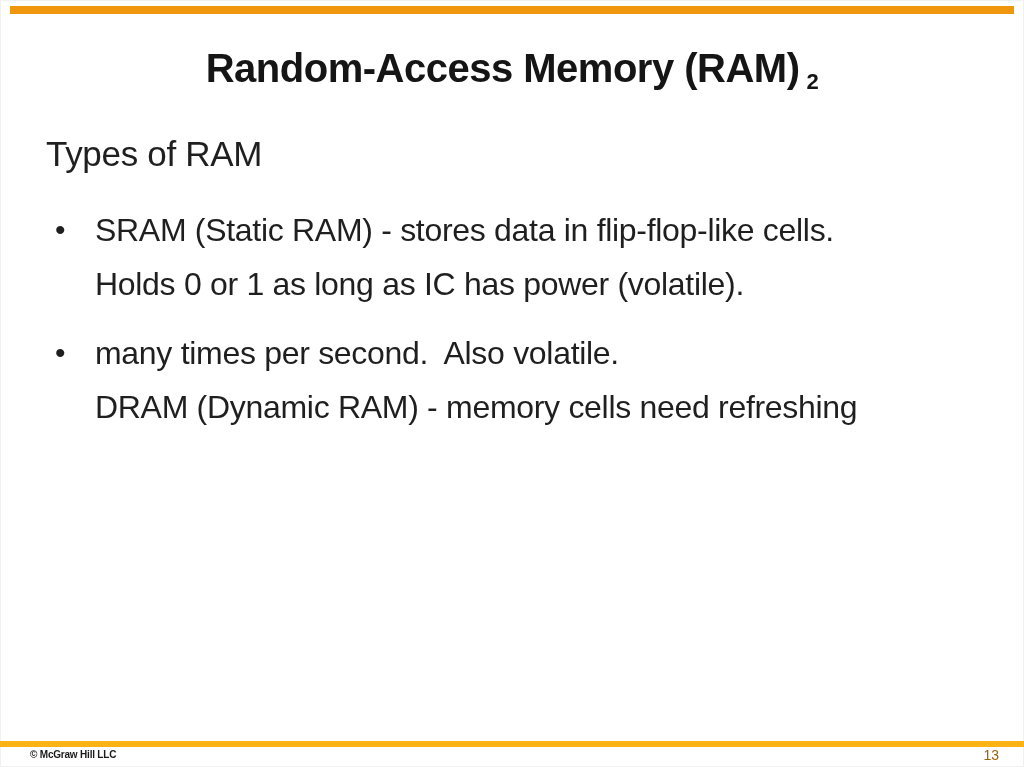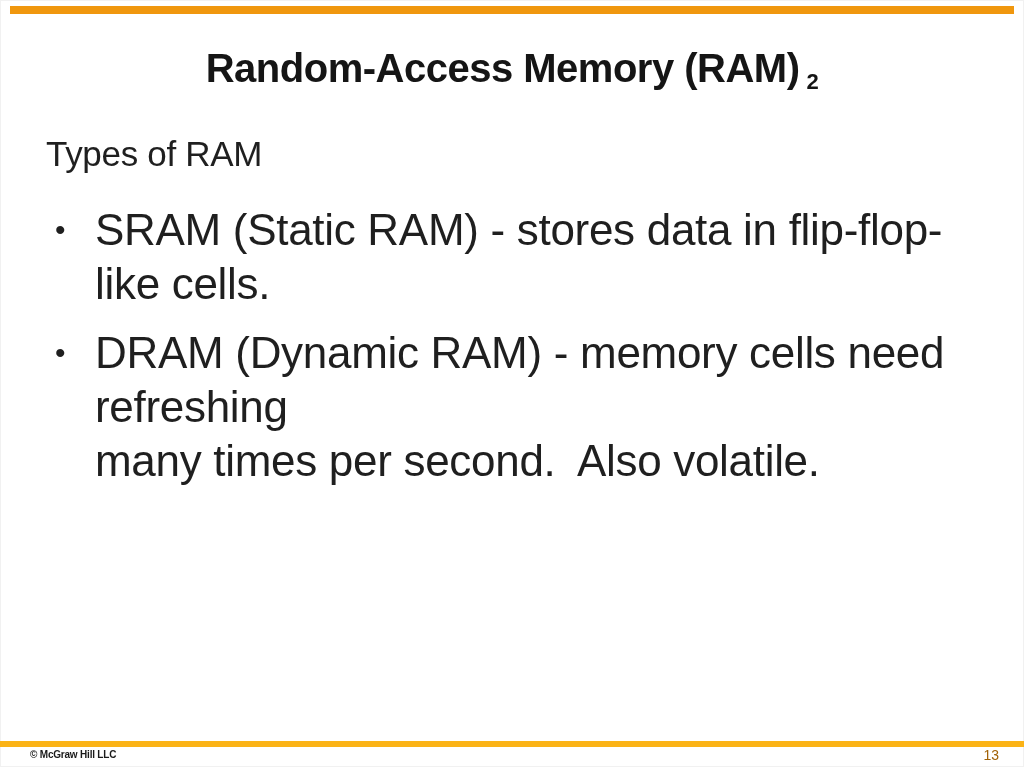--- a/index.html
+++ b/index.html
@@ -66,21 +66,21 @@
   }
   .bullet-marker {
     width: 40px;
     flex: 0 0 40px;
     font-size: 30px;
     line-height: 54px;
     color: #1f1f1f;
   }
   .bullet-text {
     flex: 1 1 auto;
-    font-size: 44px;
+    font-size: 32px;
     line-height: 54px;
     letter-spacing: -0.3px;
   }
   .bullet-line {
     white-space: pre-wrap;
   }
   .divider-bar {
     position: absolute;
     left: 0;
     right: 0;
@@ -116,28 +116,29 @@
   </div>
 
   <div class="heading">Types of RAM</div>
 
   <div class="bullets">
 
     <div class="bullet">
       <div class="bullet-marker">•</div>
       <div class="bullet-text">
         <div class="bullet-line">SRAM (Static RAM) - stores data in flip-flop-like cells.</div>
+        <div class="bullet-line">Holds 0 or 1 as long as IC has power (volatile).</div>
       </div>
     </div>
 
     <div class="bullet">
       <div class="bullet-marker">•</div>
       <div class="bullet-text">
+        <div class="bullet-line">many times per second.  Also volatile.</div>
         <div class="bullet-line">DRAM (Dynamic RAM) - memory cells need refreshing</div>
-        <div class="bullet-line">many times per second.  Also volatile.</div>
       </div>
     </div>
 
   </div>
 
   <div class="divider-bar" style="background: rgb(251, 179, 22);"></div>
 
   <div class="footer-copyright">© McGraw Hill LLC</div>
 
   <div class="page-number">13</div>

